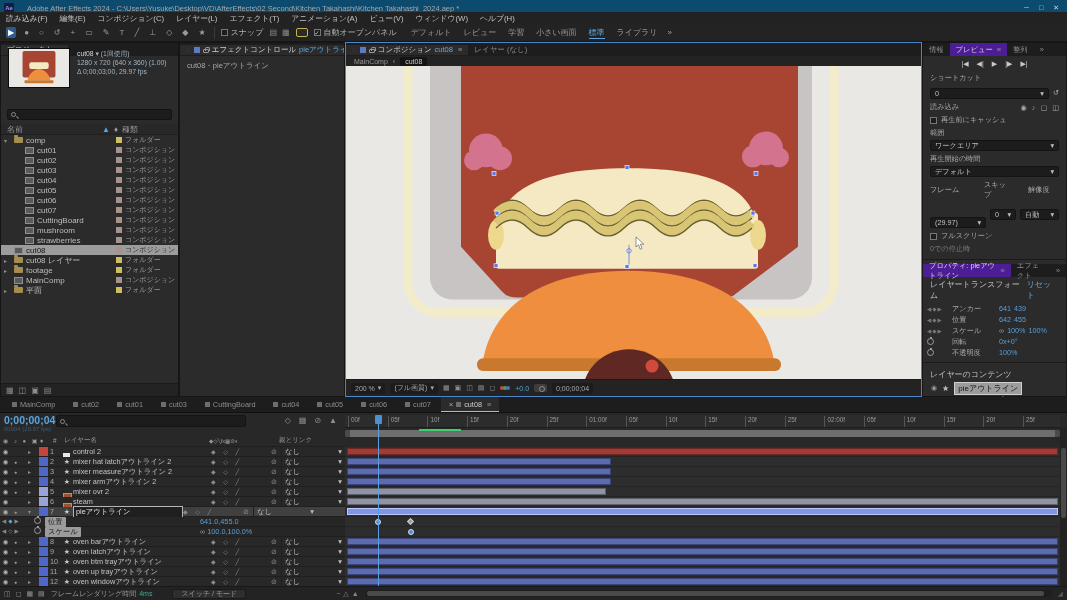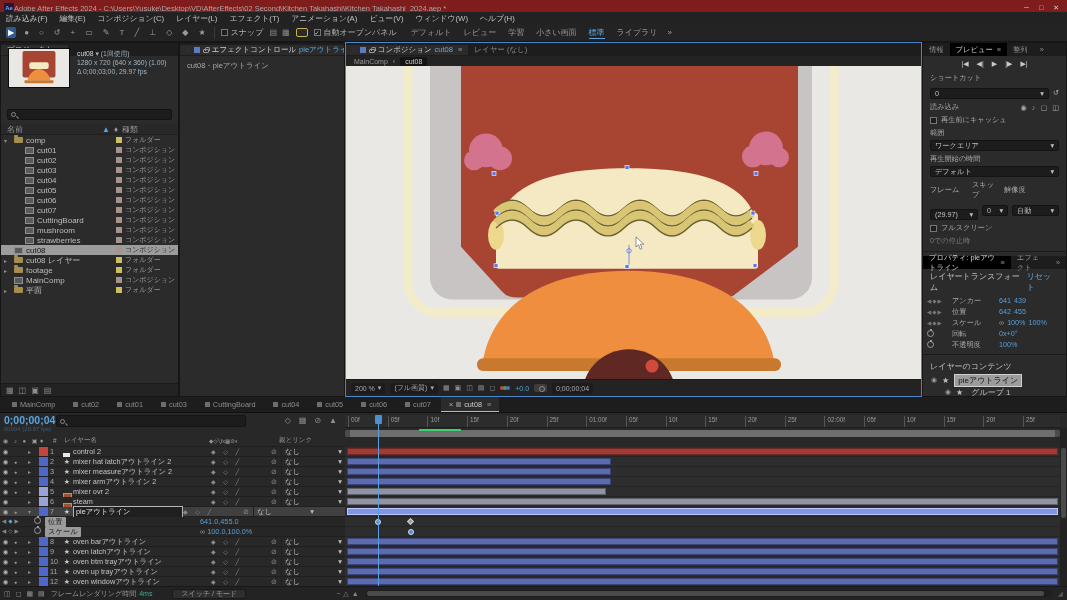--- a/index.html
+++ b/index.html
@@ -1,20 +1,20 @@
 <!DOCTYPE html>
 <html><head>
 <meta charset="utf-8">
 <style>
   *{box-sizing:border-box;margin:0;padding:0}
   html,body{background:#111}
   .app{position:relative;width:1067px;height:600px;overflow:hidden;background:#262626;
        font-family:"Liberation Sans",sans-serif;font-size:8px;color:#bdbdbd;cursor:default}
   
-  .titlebar{position:absolute;top:0;left:0;right:0;height:12px;background:#7f1d1d;display:flex;align-items:center;gap:0;padding:8px 4px;font-size:7.5px;color:#a8a8a8}
+  .titlebar{position:absolute;top:0;left:0;right:0;height:12px;background:#0c4a6e;display:flex;align-items:center;gap:13px;padding:8px 4px;font-size:7.5px;color:#a8a8a8}
   .ae-badge{width:10px;height:10px;background:#1a1a3f;color:#8c9cf0;font-size:6px;display:flex;align-items:center;justify-content:center;border-radius:1px;font-weight:bold}
   .title{flex:1;white-space:nowrap;overflow:hidden}
   .winbtns{display:flex;gap:10px;padding-right:4px;color:#cfcfcf;font-size:7px}
   .menubar{position:absolute;top:12px;left:0;right:0;height:12px;background:#222;display:flex;align-items:center;padding:0 6px;gap:12px;font-size:7.8px;color:#c3c3c3}
   .toolbar{position:absolute;top:24px;left:0;right:0;height:18px;background:#232323;border-bottom:1px solid #161616;display:flex;align-items:center;gap:6px;padding:0 6px}
   .tools{display:flex;gap:6px;align-items:center}
   .tool{color:#9a9a9a;font-size:8px;padding:1px 2px;border-radius:2px}
   .tool.act{color:#fff;background:#2f5a8f}
   .sep{width:1px;height:12px;background:#3a3a3a}
   .cb{width:7px;height:7px;border:1px solid #777;display:inline-flex;align-items:center;justify-content:center;font-size:6px;color:#ccc;background:#1d1d1d}
@@ -74,21 +74,21 @@
   .rgb{display:flex}
   .rgb span{width:4px;height:4px;border-radius:50%;display:inline-block}
   .rgb .r{background:#c34a3f}.rgb .g{background:#4fa04a;margin-left:-1px}.rgb .b{background:#4a6fc3;margin-left:-1px}
   .expo{color:#5a9fd6}
   .cam{width:13px;height:8px;background:#3d3d3d;border-radius:2px;position:relative}
   .cam::after{content:'';position:absolute;left:5px;top:2px;width:4px;height:4px;border:1px solid #8a8a8a;border-radius:50%}
   
   .p-right{top:42px;left:922px;width:145px;height:355px}
   .rtabs{height:13px;background:#1d1d1d;display:flex;align-items:stretch;font-size:7.3px;color:#8d8d8d}
   .rtab{display:flex;align-items:center;padding:0 6px;gap:2px}
-  .rtab.act{background:#000000;color:#d5d5d5}
+  .rtab.act{background:#4c1d95;color:#d5d5d5}
   .transport{display:flex;justify-content:center;gap:8px;padding:4px 0;color:#c9c9c9;font-size:7px}
   .rsec{padding:1px 7px;font-size:7.2px;color:#a9a9a9}
   .combo{background:#1c1c1c;border:1px solid #141414;border-radius:2px;height:11px;display:flex;align-items:center;justify-content:space-between;padding:0 4px;color:#c0c0c0;margin-top:2px}
   .rowflex{display:flex;align-items:center;gap:4px;margin-top:3px}
   .incicons{margin-left:auto;display:flex;gap:5px}
   .incicons .on{color:#58a6e0}
   .divh{height:1px;background:#1a1a1a;margin:4px 0}
   .xhead{display:flex;justify-content:space-between;padding:2px 7px;color:#c3c3c3}
   .xhead .reset{color:#63a8dc}
   .xrow{display:flex;align-items:center;height:11px;padding:0 4px;gap:3px;font-size:7.2px}
@@ -558,27 +558,27 @@
       <div style="margin-top:3px">範囲</div>
       <div class="combo">
         <span>ワークエリア</span>
         <span>▾</span>
       </div>
       <div style="margin-top:3px">再生開始の時間</div>
       <div class="combo">
         <span>デフォルト</span>
         <span>▾</span>
       </div>
-      <div class="rowflex" style="gap:4px">
+      <div class="rowflex" style="gap:16px">
         <span style="width:38px">フレーム</span>
         <span style="width:28px">スキップ</span>
         <span>解像度</span>
       </div>
       <div class="rowflex" style="gap:4px;margin-top:1px">
-        <span class="combo" style="width:48px;margin-top:8px">
+        <span class="combo" style="width:56px;margin-top:16px">
           <span>(29.97)</span>
           <span>▾</span>
         </span>
         <span class="combo" style="width:26px;margin-top:0">
           <span>0</span>
           <span>▾</span>
         </span>
         <span class="combo" style="flex:1;margin-top:0">
           <span>自動</span>
           <span>▾</span>

